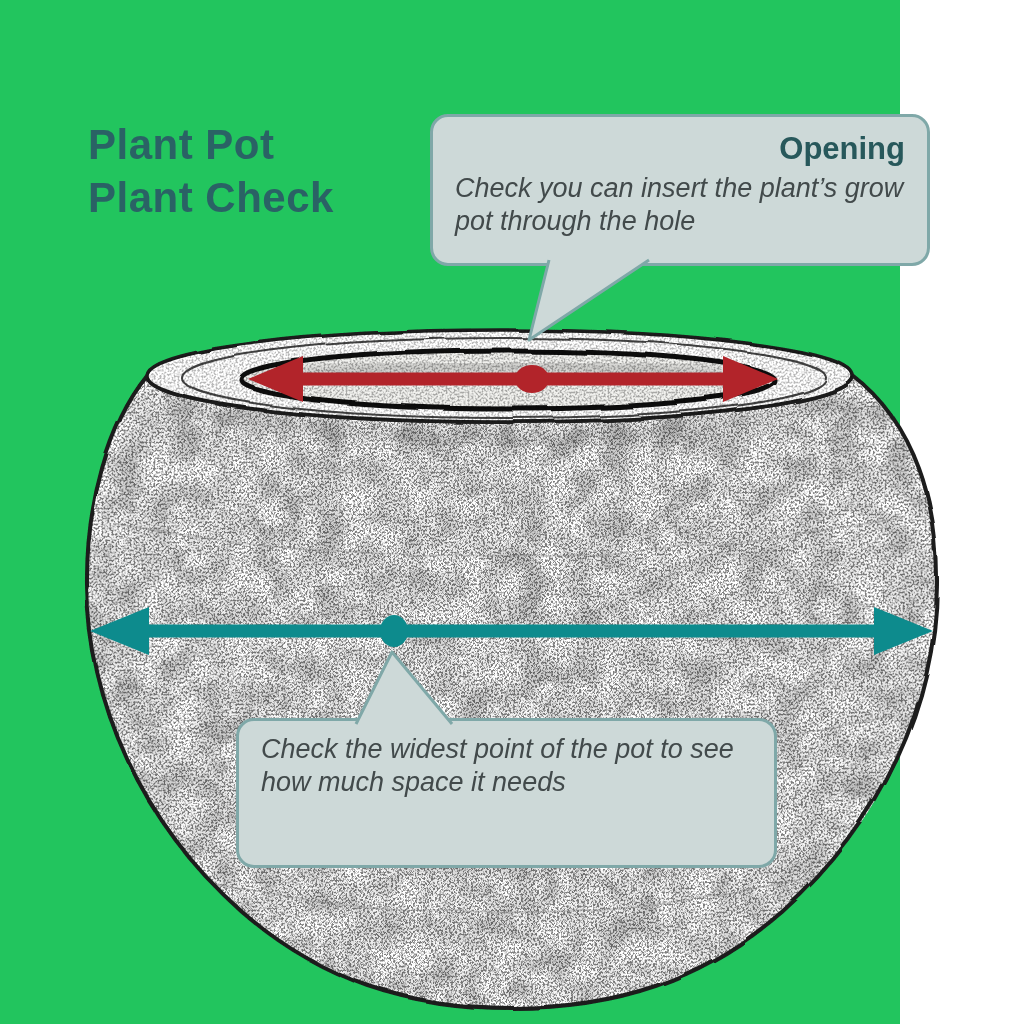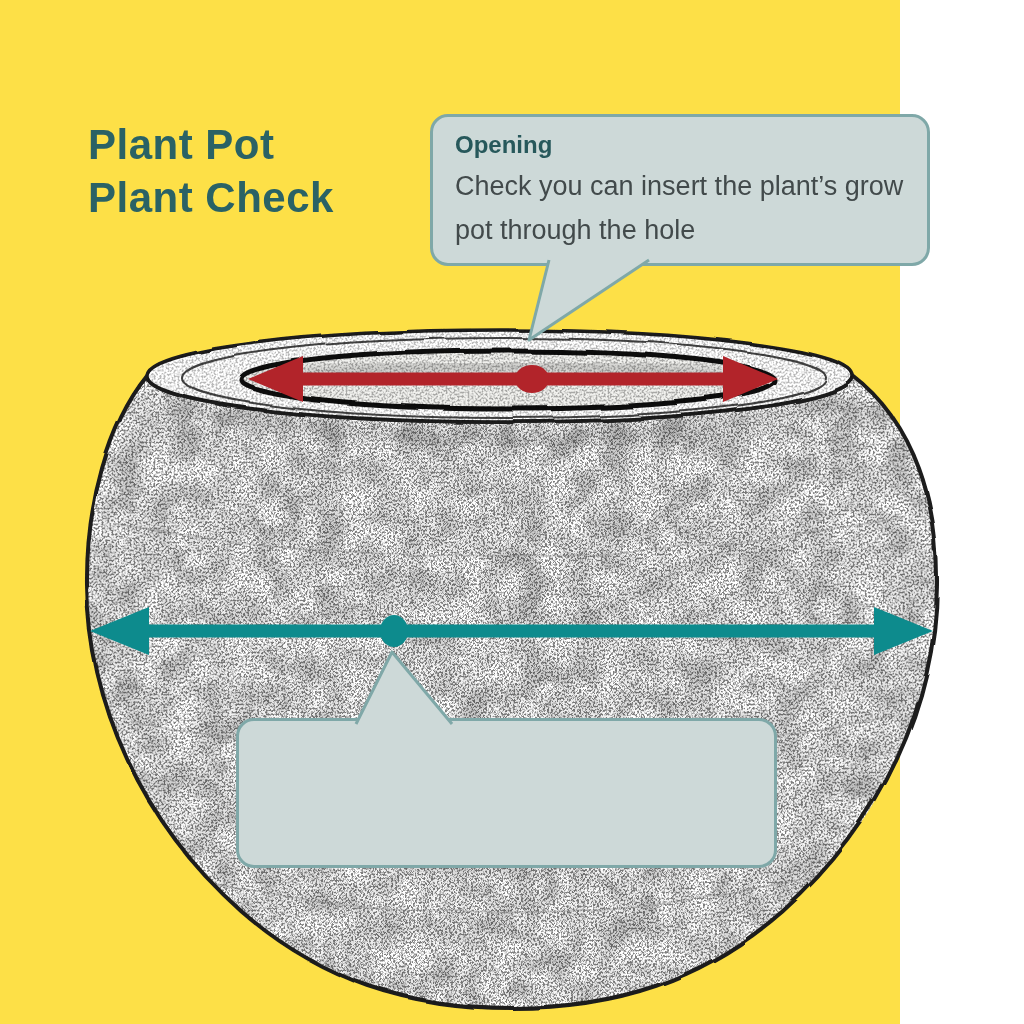--- a/index.html
+++ b/index.html
@@ -7,42 +7,42 @@
     --heading:#27585b;
     --body-text:#424a4b;
     --callout-bg:#cdd9d8;
     --callout-border:#7fa8a8;
     --opening-arrow:#b2242a;
     --diameter-arrow:#0d8b8d;
     --outline:#1b1b1b;
   }
   html,body{margin:0;padding:0;background:#ffffff;}
   body{width:1024px;height:1024px;overflow:hidden;font-family:"Liberation Sans",sans-serif;}
-  .stage{position:relative;width:900px;height:1024px;background:#fde047;}
+  .stage{position:relative;width:900px;height:1024px;background:#22c55e;}
   svg.layer{position:absolute;left:0;top:0;width:1024px;height:1024px;}
   .pot-layer{z-index:0;pointer-events:none;}
   .tails{z-index:3;pointer-events:none;}
 
   .page-title{
     position:absolute;left:88px;top:118px;z-index:2;
     font-size:42px;font-weight:700;line-height:53px;
     color:var(--heading-dark);letter-spacing:0.5px;
   }
 
   .callout{
     position:absolute;z-index:2;box-sizing:border-box;
     background:var(--callout-bg);
     border:3px solid var(--callout-border);
     border-radius:18px;
     padding:12px 22px;
   }
   .callout-opening{left:430px;top:114px;width:500px;height:152px;}
   .callout-external{left:236px;top:718px;width:541px;height:150px;}
-  .callout-title{font-size:24px;font-weight:700;color:var(--heading);margin:2px 0 5px 0;}
-  .callout-body{font-size:27px;line-height:44px;color:var(--body-text);}
+  .callout-title{font-size:31px;font-weight:700;color:var(--heading);margin:2px 0 5px 0;text-align:right;}
+  .callout-body{font-size:27px;line-height:33px;color:var(--body-text);font-style:italic;}
 
   .tail{fill:var(--callout-bg);stroke:var(--callout-border);stroke-width:3;stroke-linejoin:round;}
 
   .pot-outline{fill:none;stroke:var(--outline);}
   .red-fill{fill:var(--opening-arrow);}
   .red-stroke{stroke:var(--opening-arrow);}
   .teal-fill{fill:var(--diameter-arrow);}
   .teal-stroke{stroke:var(--diameter-arrow);}
 </style>
 </head>
@@ -129,20 +129,21 @@
     <div>Plant Pot</div>
     <div>Plant Check</div>
   </div>
 
   <div class="callout callout-opening">
     <div class="callout-title">Opening</div>
     <div class="callout-body">Check you can insert the plant’s grow pot through the hole</div>
   </div>
 
   <div class="callout callout-external">
+    <div class="callout-body">Check the widest point of the pot to see how much space it needs</div>
   </div>
 
   <svg class="layer tails" viewBox="0 0 1024 1024" aria-hidden="true">
     <path class="tail" d="M 549 260 L 529 340 L 649 260"></path>
     <path class="tail" d="M 356 724 L 392 652 L 452 724"></path>
   </svg>
 
 </div>
 
 </body></html>

